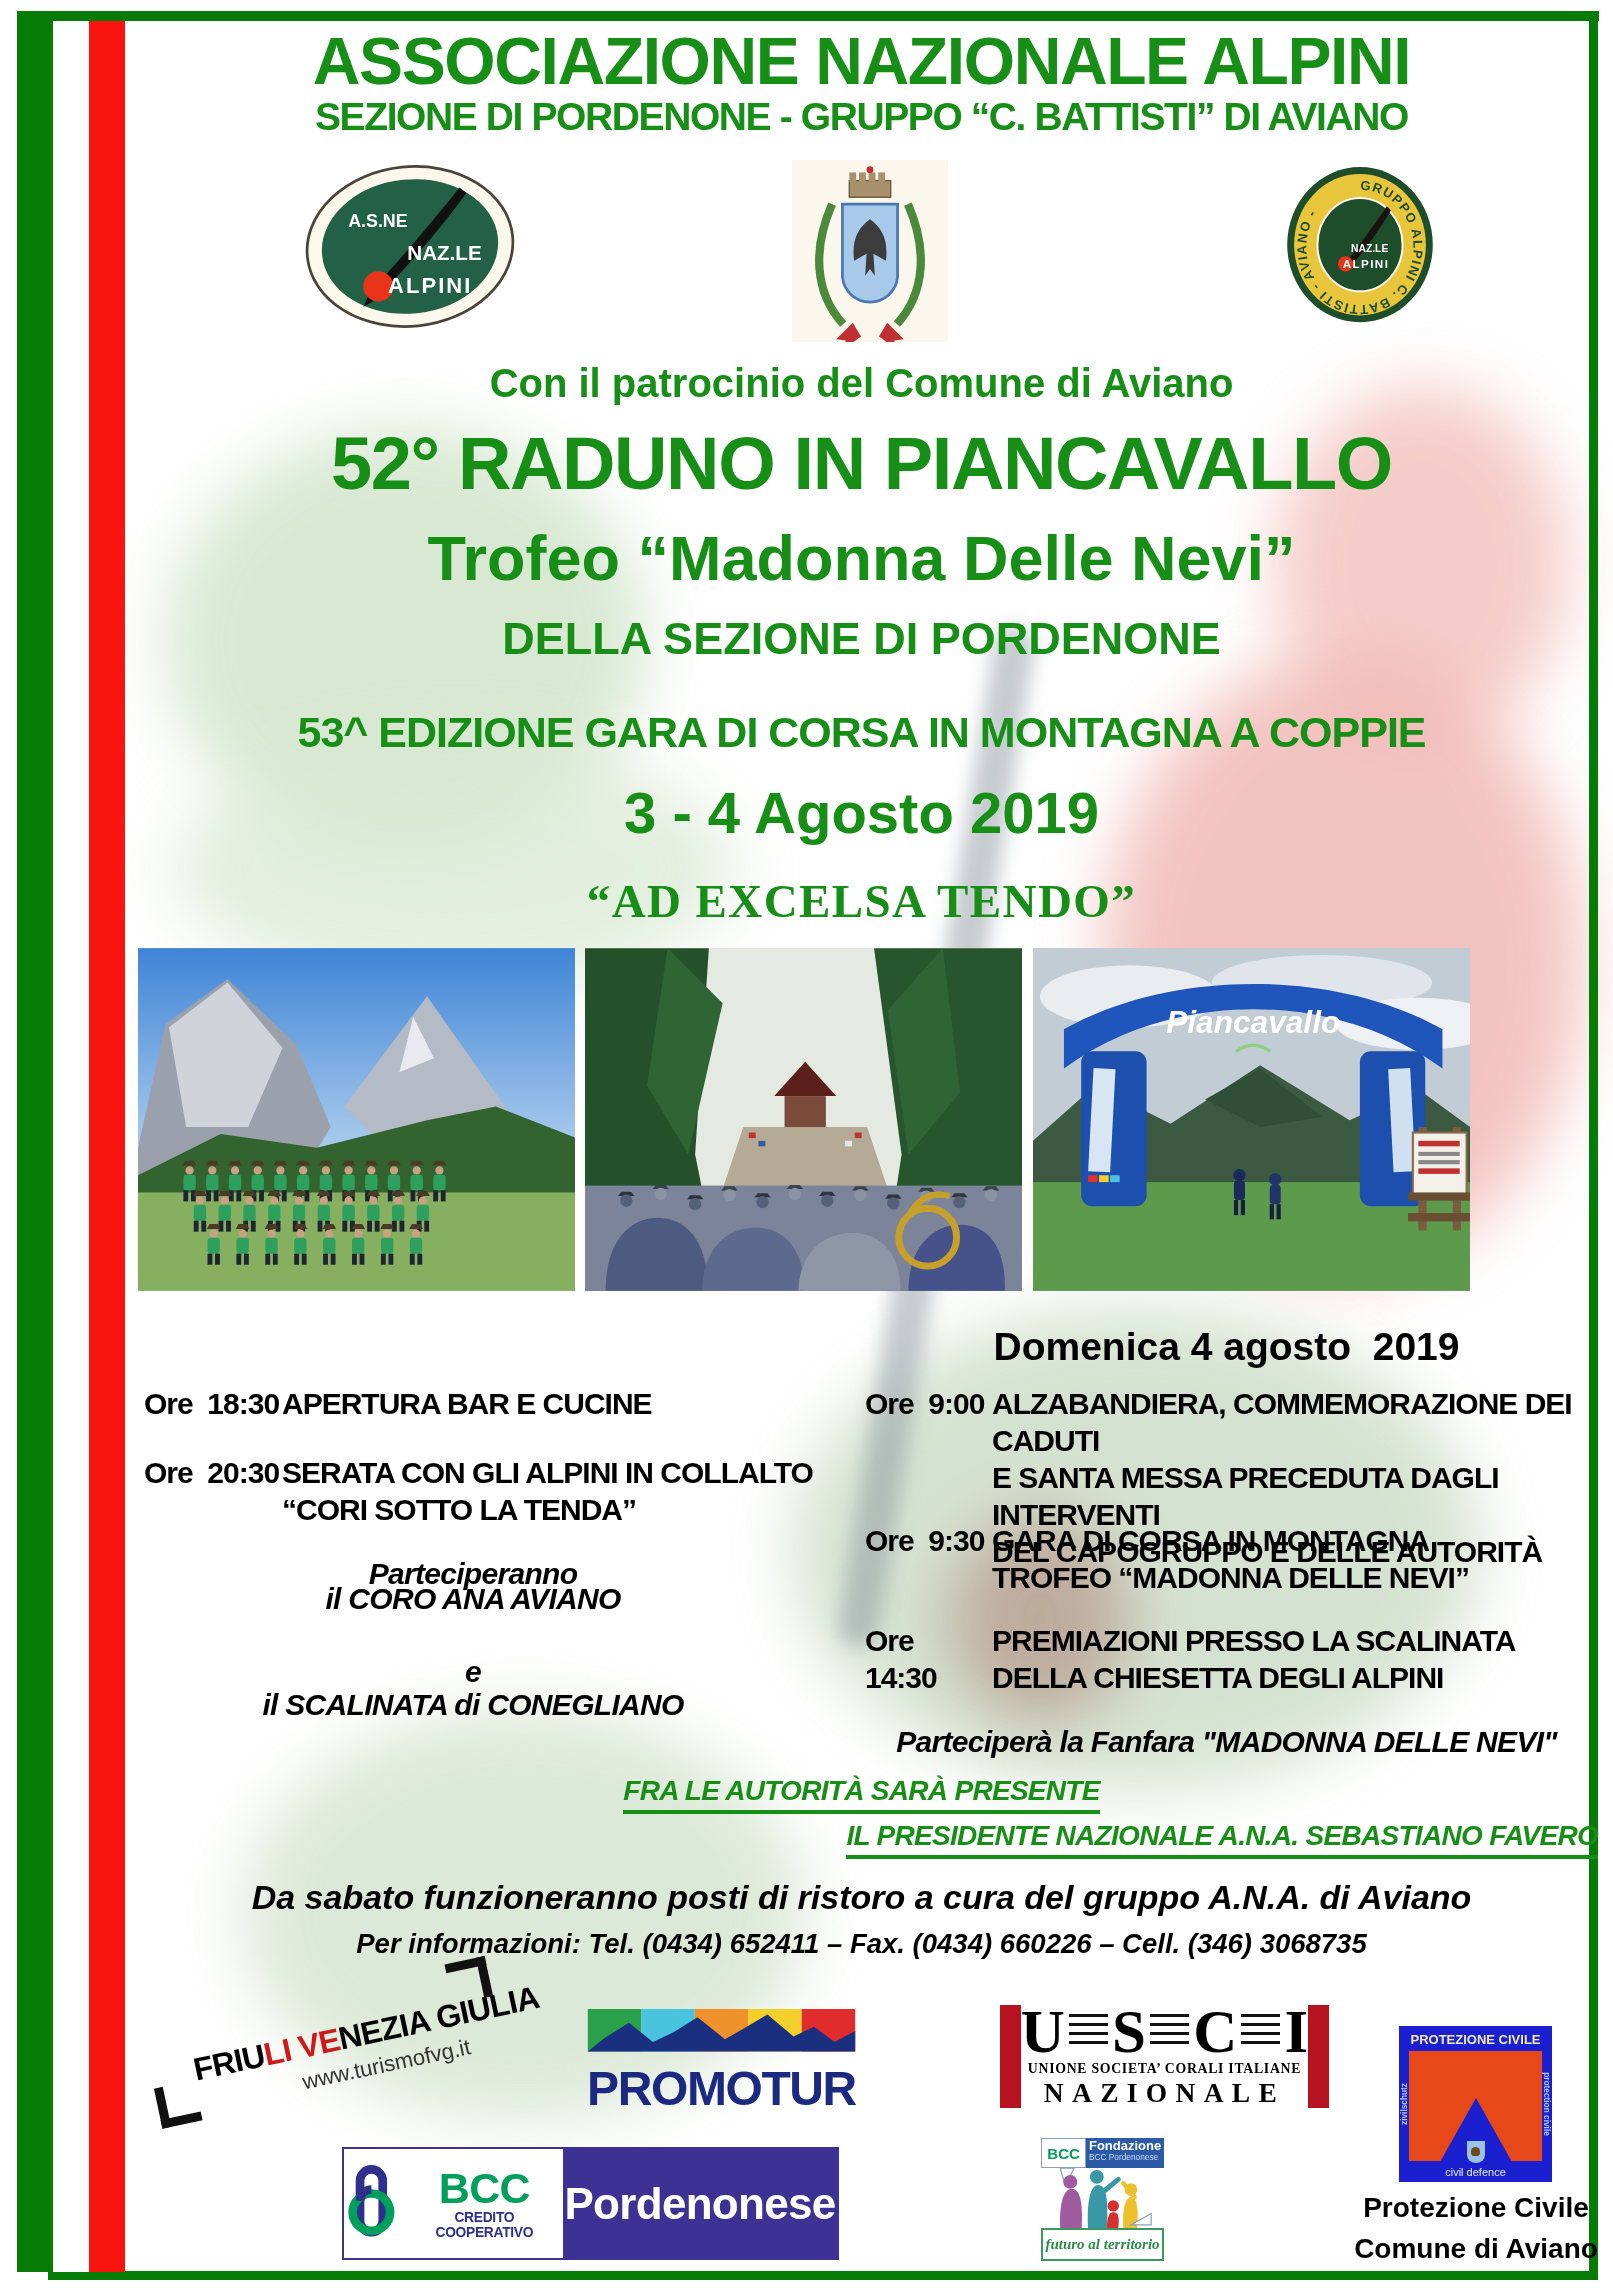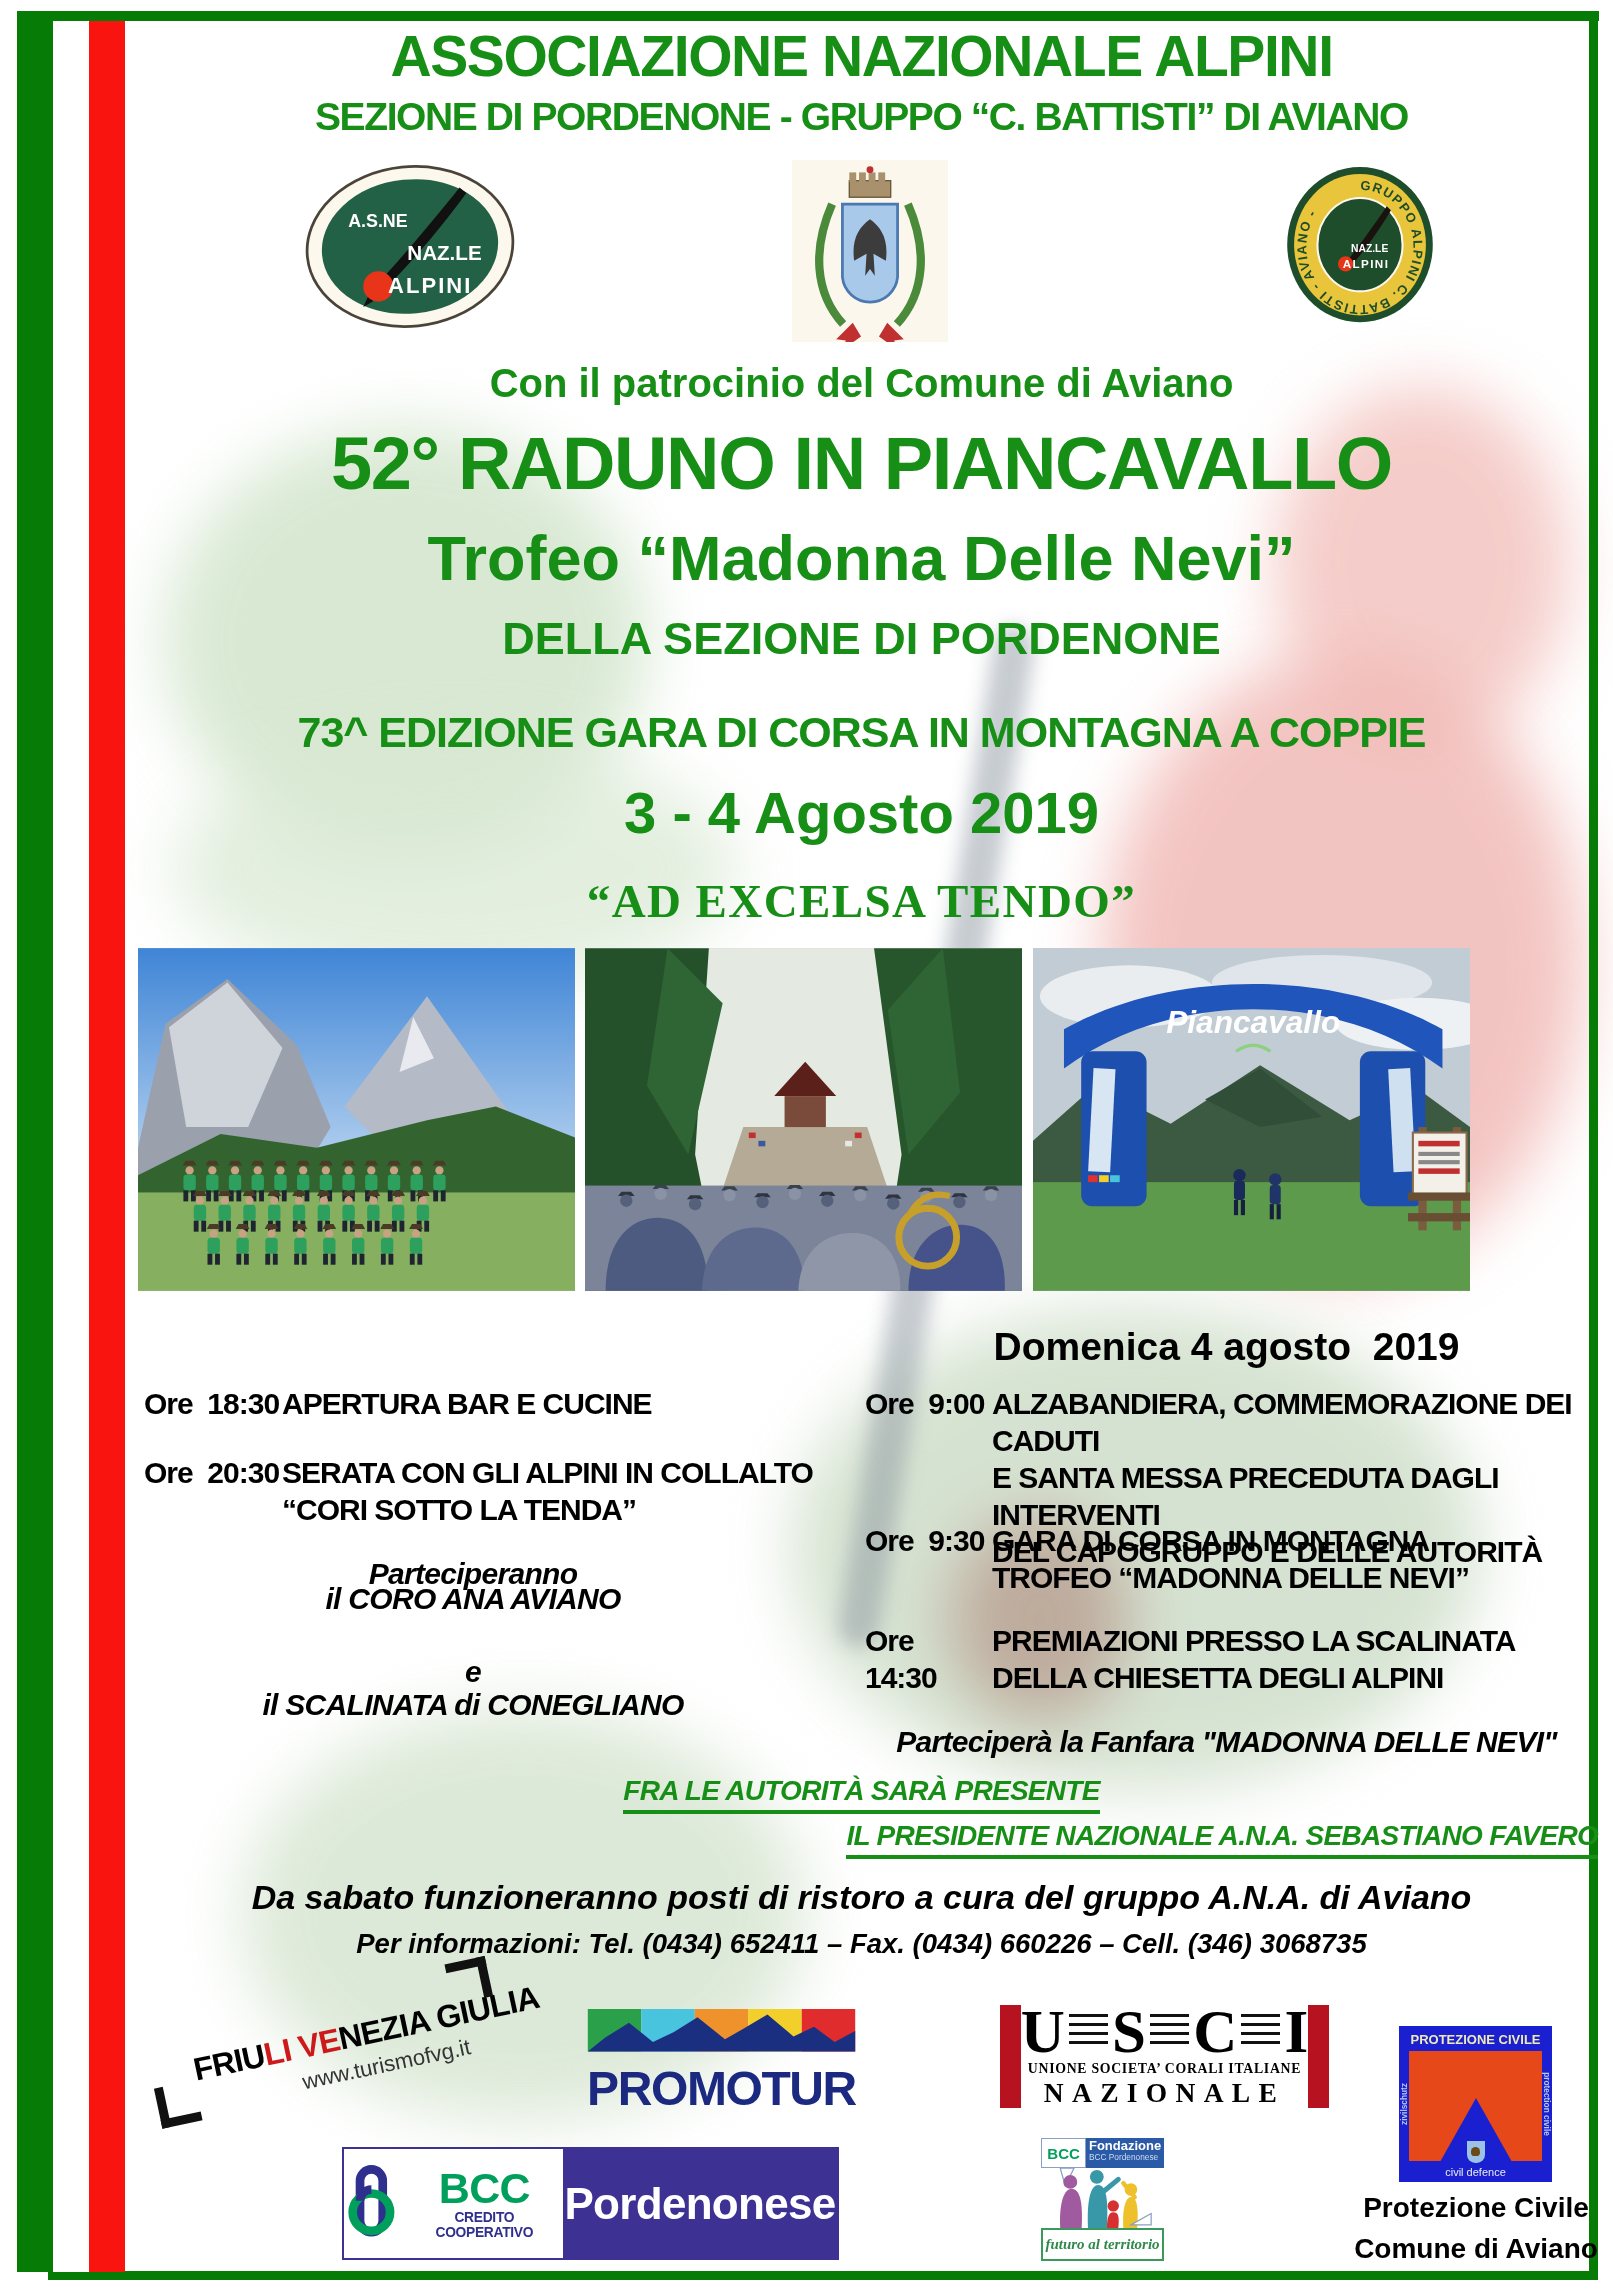--- a/index.html
+++ b/index.html
@@ -11,21 +11,21 @@
   .bar-right{left:1589px;top:11px;width:9px;height:2269px;background:#067c06;z-index:3;}
   .bar-bottom{left:48px;top:2271px;width:1550px;height:9px;background:#067c06;z-index:3;}
   .fl-green{left:16.5px;top:20.7px;width:36px;height:2251px;background:#067c06;z-index:3;}
   .fl-white{left:53px;top:20.7px;width:36px;height:2251px;background:#ffffff;z-index:3;}
   .fl-red{left:89px;top:20.7px;width:36px;height:2251px;background:#fa1410;z-index:3;}
   
   .wm{position:absolute;border-radius:50%;filter:blur(32px);z-index:1;}
   
   .ctr{left:125px;width:1473px;text-align:center;z-index:4;}
   .green{color:#178f17;}
-  .assoc{top:23.4px;font-size:57px;font-weight:bold;letter-spacing:-1.4px;}
+  .assoc{top:23.4px;font-size:66px;font-weight:bold;letter-spacing:-1.4px;}
   .sectionline{top:95px;font-size:39px;font-weight:bold;letter-spacing:-1.4px;}
   .patronage{top:361px;font-size:40px;font-weight:bold;}
   .title1{top:421px;font-size:74px;font-weight:bold;letter-spacing:-1.4px;}
   .title2{top:522px;font-size:63px;font-weight:bold;}
   .title3{top:613px;font-size:45px;font-weight:bold;}
   .edition{top:708px;font-size:43px;font-weight:bold;letter-spacing:-1px;}
   .dates{top:779px;font-size:58px;font-weight:bold;}
   .motto{top:874px;font-size:47px;font-weight:bold;font-family:"Liberation Serif",serif;letter-spacing:1.4px;}
   
   .logo{z-index:4;}
@@ -163,21 +163,21 @@
     <path d="M148,60 C128,90 100,128 84,148 L92,151 C112,130 138,94 154,66 Z" fill="#1a120e"></path>
     <circle cx="88" cy="144" r="11" fill="#e83418"></circle>
     <text x="96" y="126" font-size="15" font-weight="bold" fill="#fff">NAZ.LE</text>
     <text x="84" y="150" font-size="17" font-weight="bold" fill="#fff" letter-spacing="2">ALPINI</text>
   </svg>
 
   <div class="abs ctr patronage green">Con il patrocinio del Comune di Aviano</div>
   <div class="abs ctr title1 green">52° RADUNO IN PIANCAVALLO</div>
   <div class="abs ctr title2 green">Trofeo “Madonna Delle Nevi”</div>
   <div class="abs ctr title3 green">DELLA SEZIONE DI PORDENONE</div>
-  <div class="abs ctr edition green">73^ EDIZIONE GARA DI CORSA IN MONTAGNA A COPPIE</div>
+  <div class="abs ctr edition green">53^ EDIZIONE GARA DI CORSA IN MONTAGNA A COPPIE</div>
   <div class="abs ctr dates green">3 - 4 Agosto 2019</div>
   <div class="abs ctr motto green">“AD EXCELSA TENDO”</div>
 
   <div class="abs photo" style="left:138px;">
     <svg viewBox="0 0 635 498">
       <defs>
         <linearGradient id="sky1" x1="0" y1="0" x2="0" y2="1">
           <stop offset="0" stop-color="#3f85d6"></stop>
             <stop offset="1" stop-color="#b9d4f0"></stop>
         </linearGradient>

